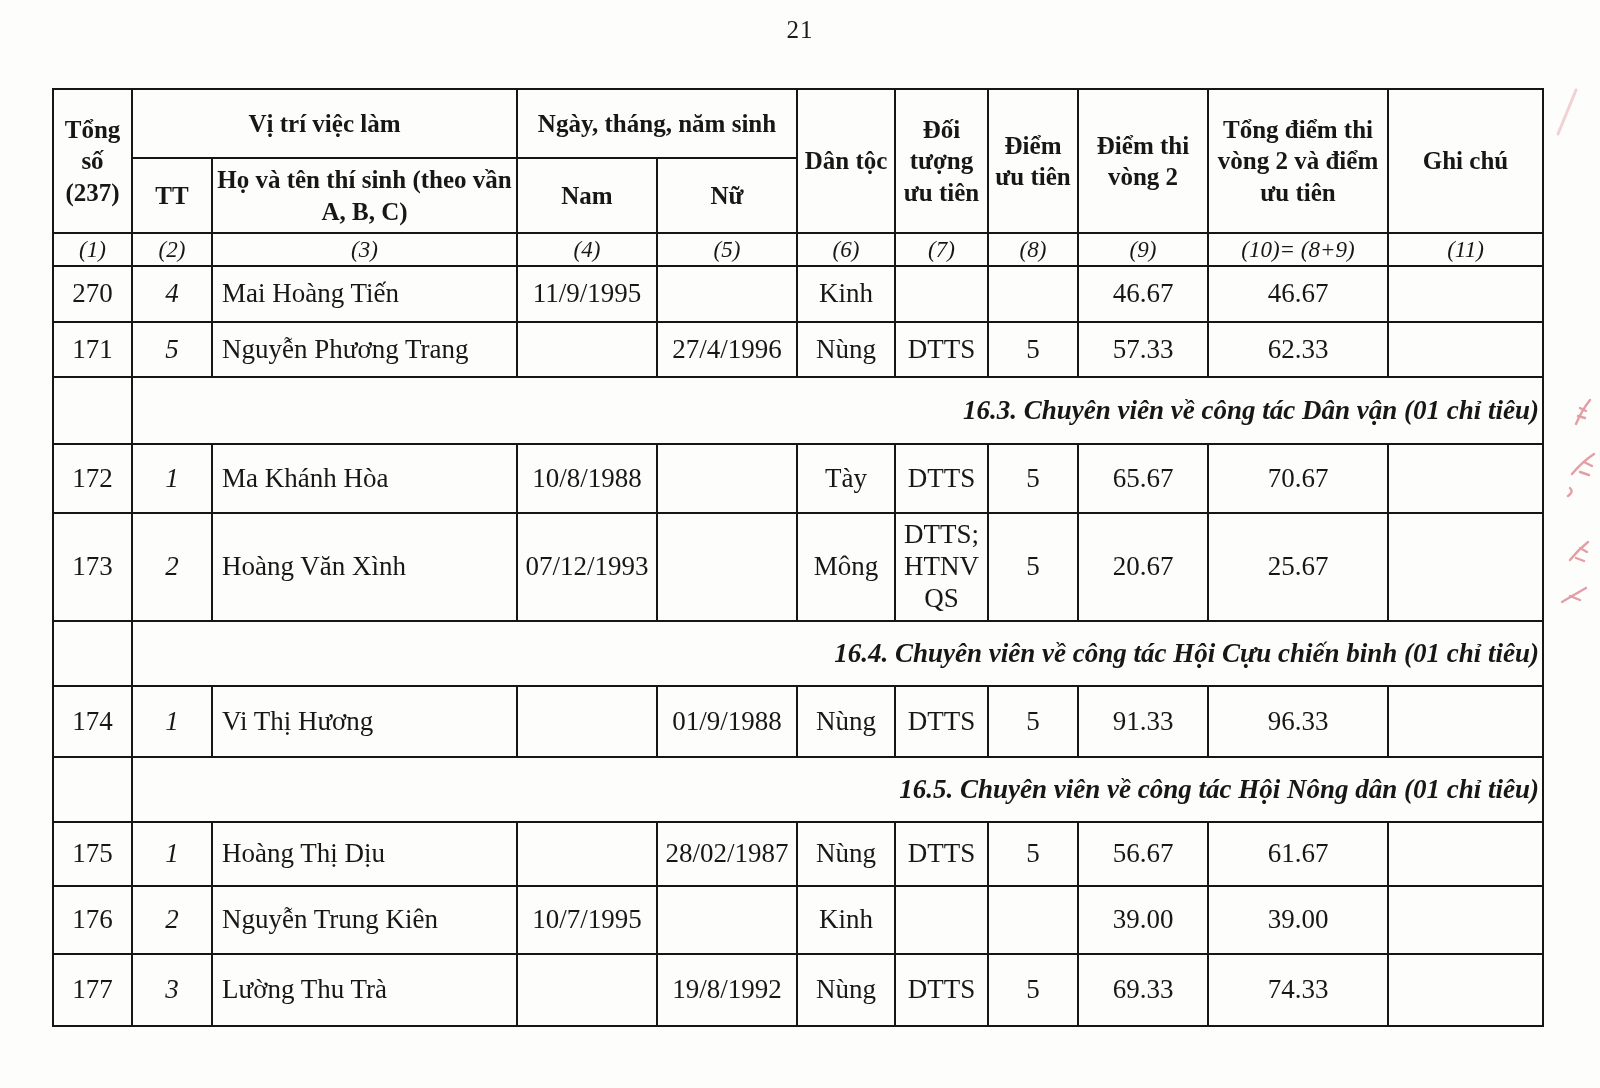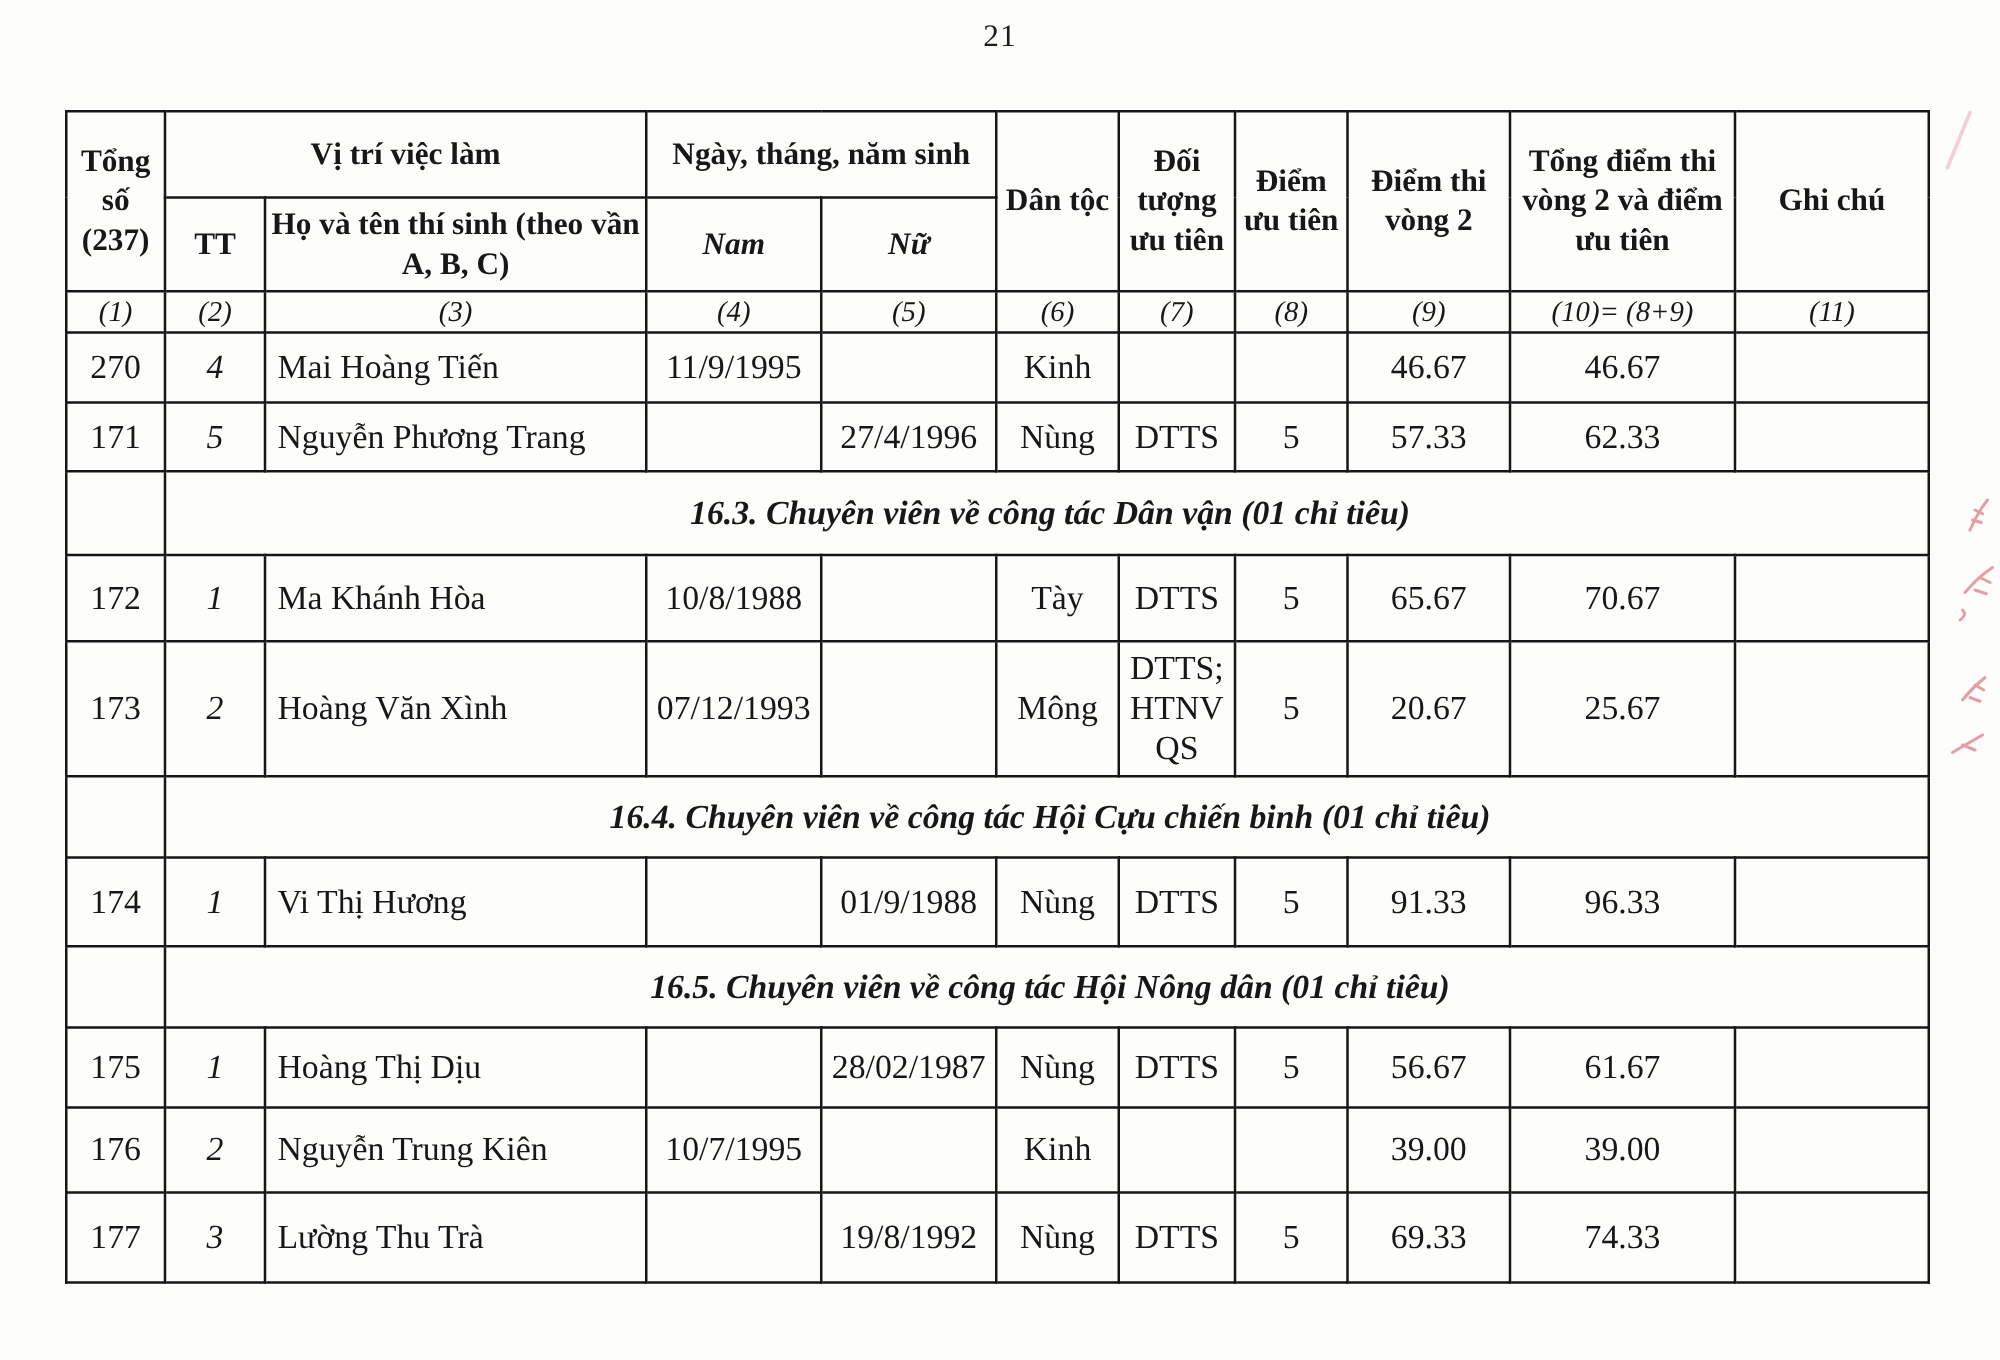--- a/index.html
+++ b/index.html
@@ -45,33 +45,33 @@
     line-height:1.25;
   }
   tr.h1{height:69px;}
   tr.h2{height:75px;}
   tr.idx{height:33px;}
   tr.idx td{
     font-style:italic;
     font-size:23px;
     font-weight:normal;
   }
-  th.it{font-style:italic;font-weight:bold;}
+  th.it{font-weight:bold;}
   tbody td{
     font-size:27px;
     line-height:1.18;
   }
   tbody td.left{
     text-align:left;
     padding-left:9px;
     font-family:Liberation Serif, serif;
   }
   tbody td.it{font-style:italic;}
   tbody tr.section-row td.section{
-    text-align:center;
+    text-align:right;
     font-weight:bold;
     font-style:italic;
     font-size:27px;
     padding-left:8px;
     border-radius:15px;
   }
   .watermark{
     position:absolute;
     left:698px;top:370px;
     font-family:"Liberation Sans","DejaVu Sans",sans-serif;

